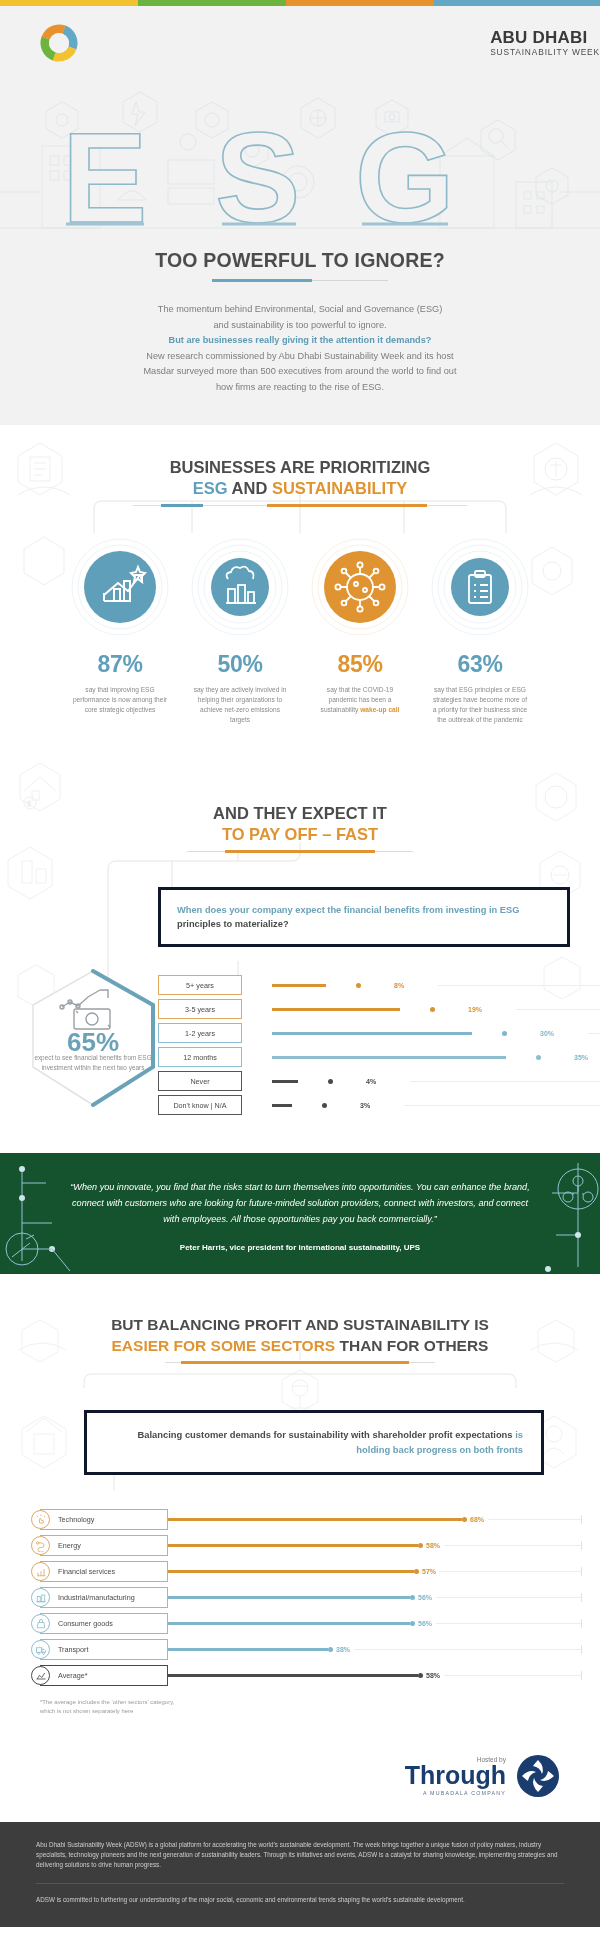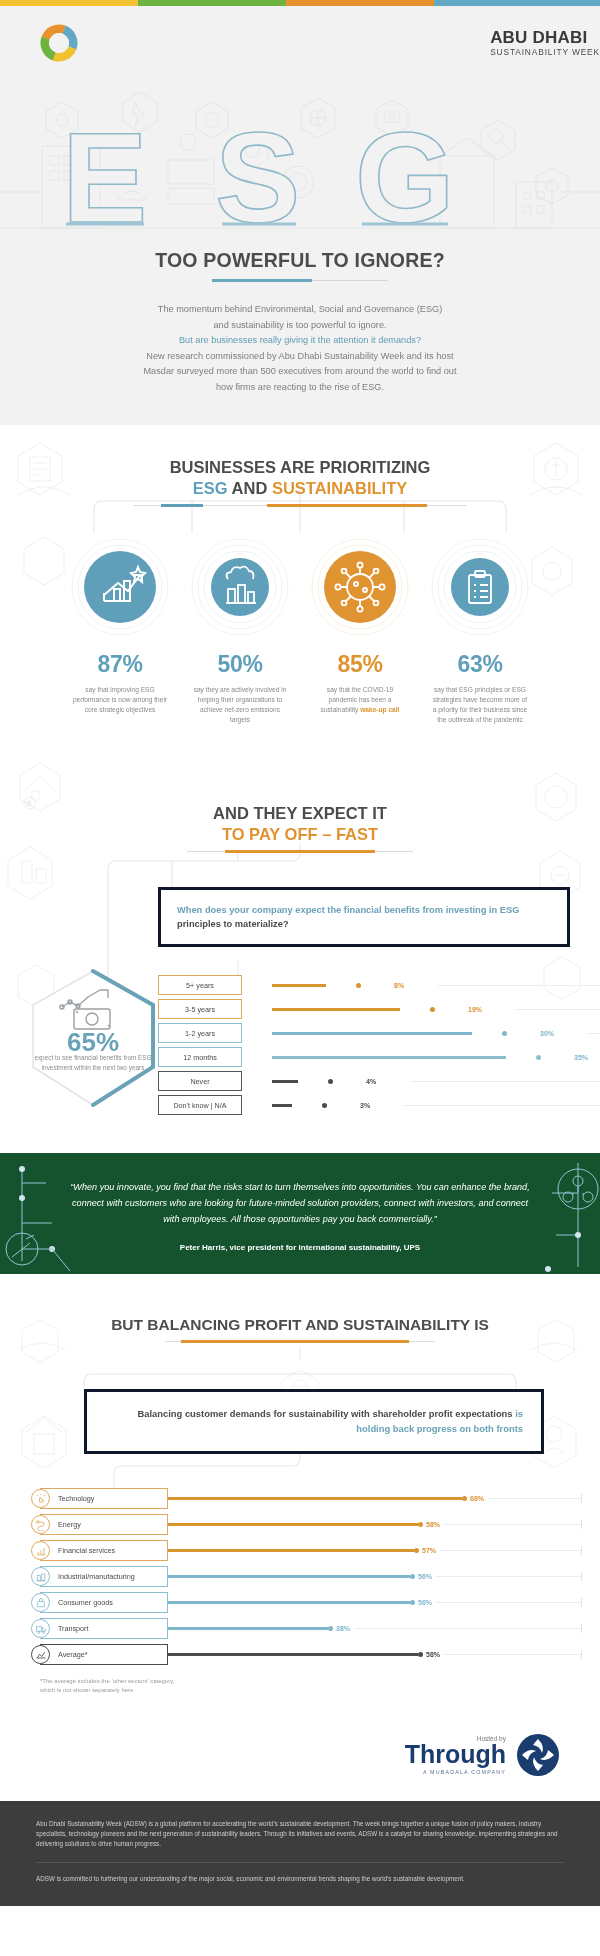--- a/index.html
+++ b/index.html
@@ -65,21 +65,21 @@
   }
   .rule-blue { width: 100px; height: 3px; background: #6aa6bd; }
   .rule-grey { width: 76px; height: 1px; background: #d5d5d5; }
   .hero-copy {
     text-align: center;
     font-size: 9.2px;
     line-height: 15.5px;
     color: #7d7d7d;
     margin-top: 20px;
   }
-  .hero-copy .hl { color: #5d9cb4; font-weight: normal; }
+  .hero-copy .hl { color: #5d9cb4; font-weight: bold; }
 
   
   .section { position: relative; background: #fff; overflow: hidden; }
   .sec-title {
     text-align: center; font-size: 16.5px; font-weight: bold;
     color: #4c4c4c; line-height: 21px; position: relative; z-index: 3;
   }
   .t-blue { color: #5f9fba; }
   .t-orange { color: #e09431; }
   .underline-row {
@@ -580,20 +580,23 @@
         <circle cx="554" cy="160" r="8"></circle>
           <path d="M544 180 q10 -12 20 0"></path>
         <path d="M40 46 l18 10 v22 l-18 10 -18 -10 v-22 z"></path>
         <path d="M556 46 l18 10 v22 l-18 10 -18 -10 v-22 z"></path>
         <path d="M18 76 q24 -14 48 0 M530 76 q24 -14 48 0"></path>
       </g>
     </svg>
 
     <div class="sec-title" style="font-size:15.5px;">
       <div>BUT BALANCING PROFIT AND SUSTAINABILITY IS</div>
+      <div>
+        <span class="t-orange">EASIER FOR SOME SECTORS</span><span> THAN FOR OTHERS</span>
+      </div>
     </div>
     <div class="underline-row">
       <span class="u-seg" style="width:16px"></span>
       <span class="u-orange" style="width:228px"></span>
       <span class="u-seg" style="width:26px"></span>
     </div>
 
     <svg class="connectors" width="600" height="260" viewBox="0 0 600 260" style="top:74px">
       <g stroke="#e6e6e6" stroke-width="1" fill="none">
         <path d="M300 0 v12"></path>

